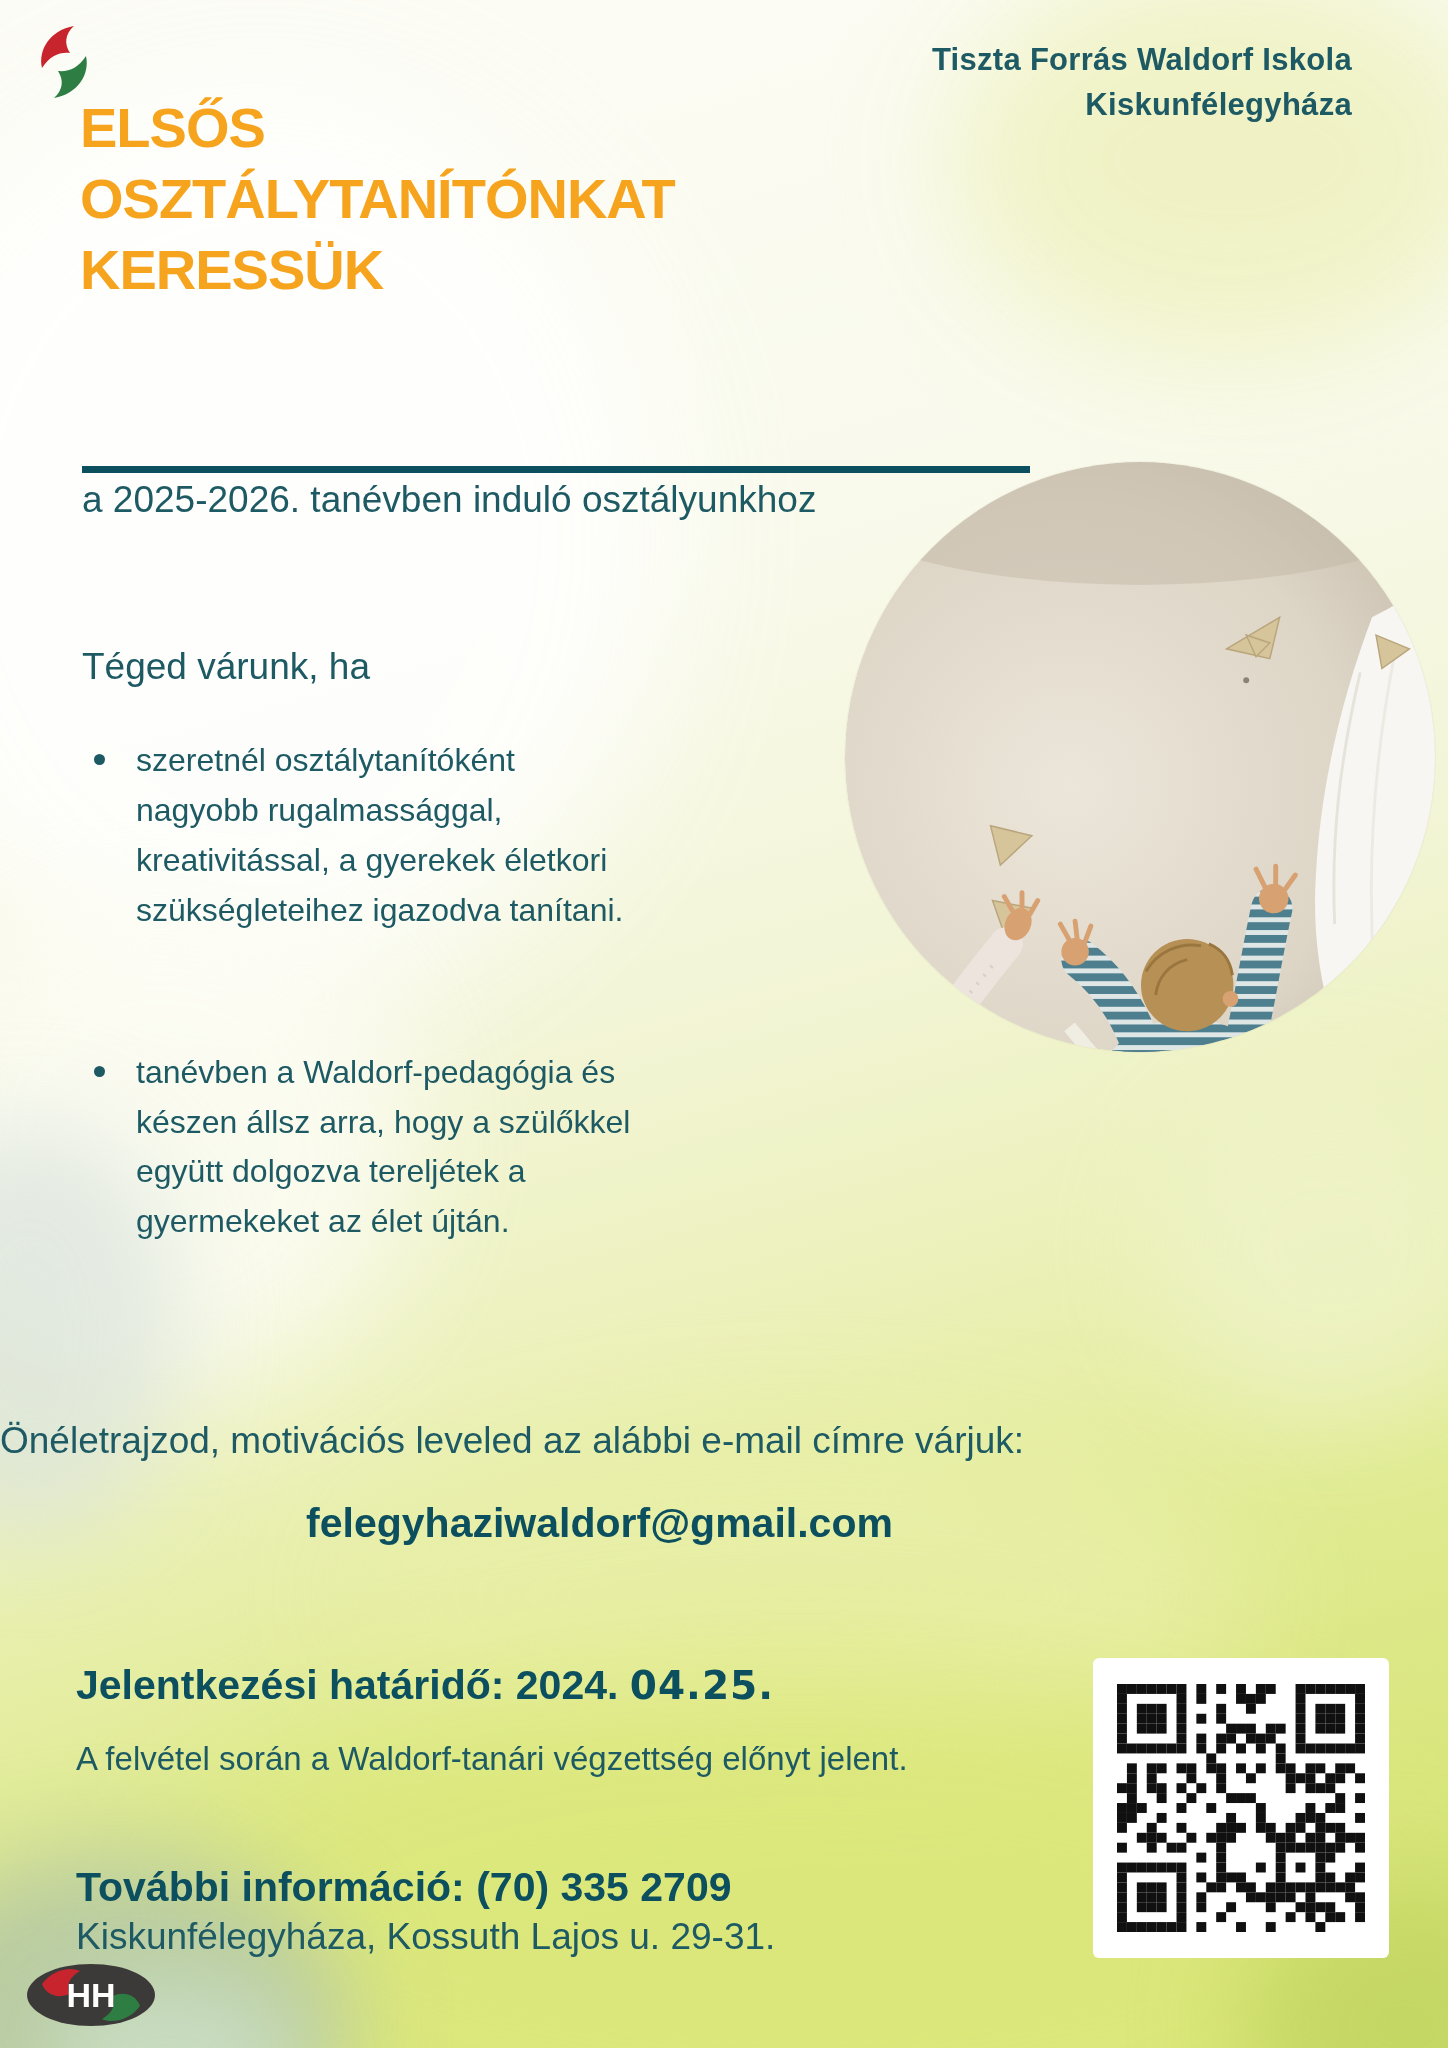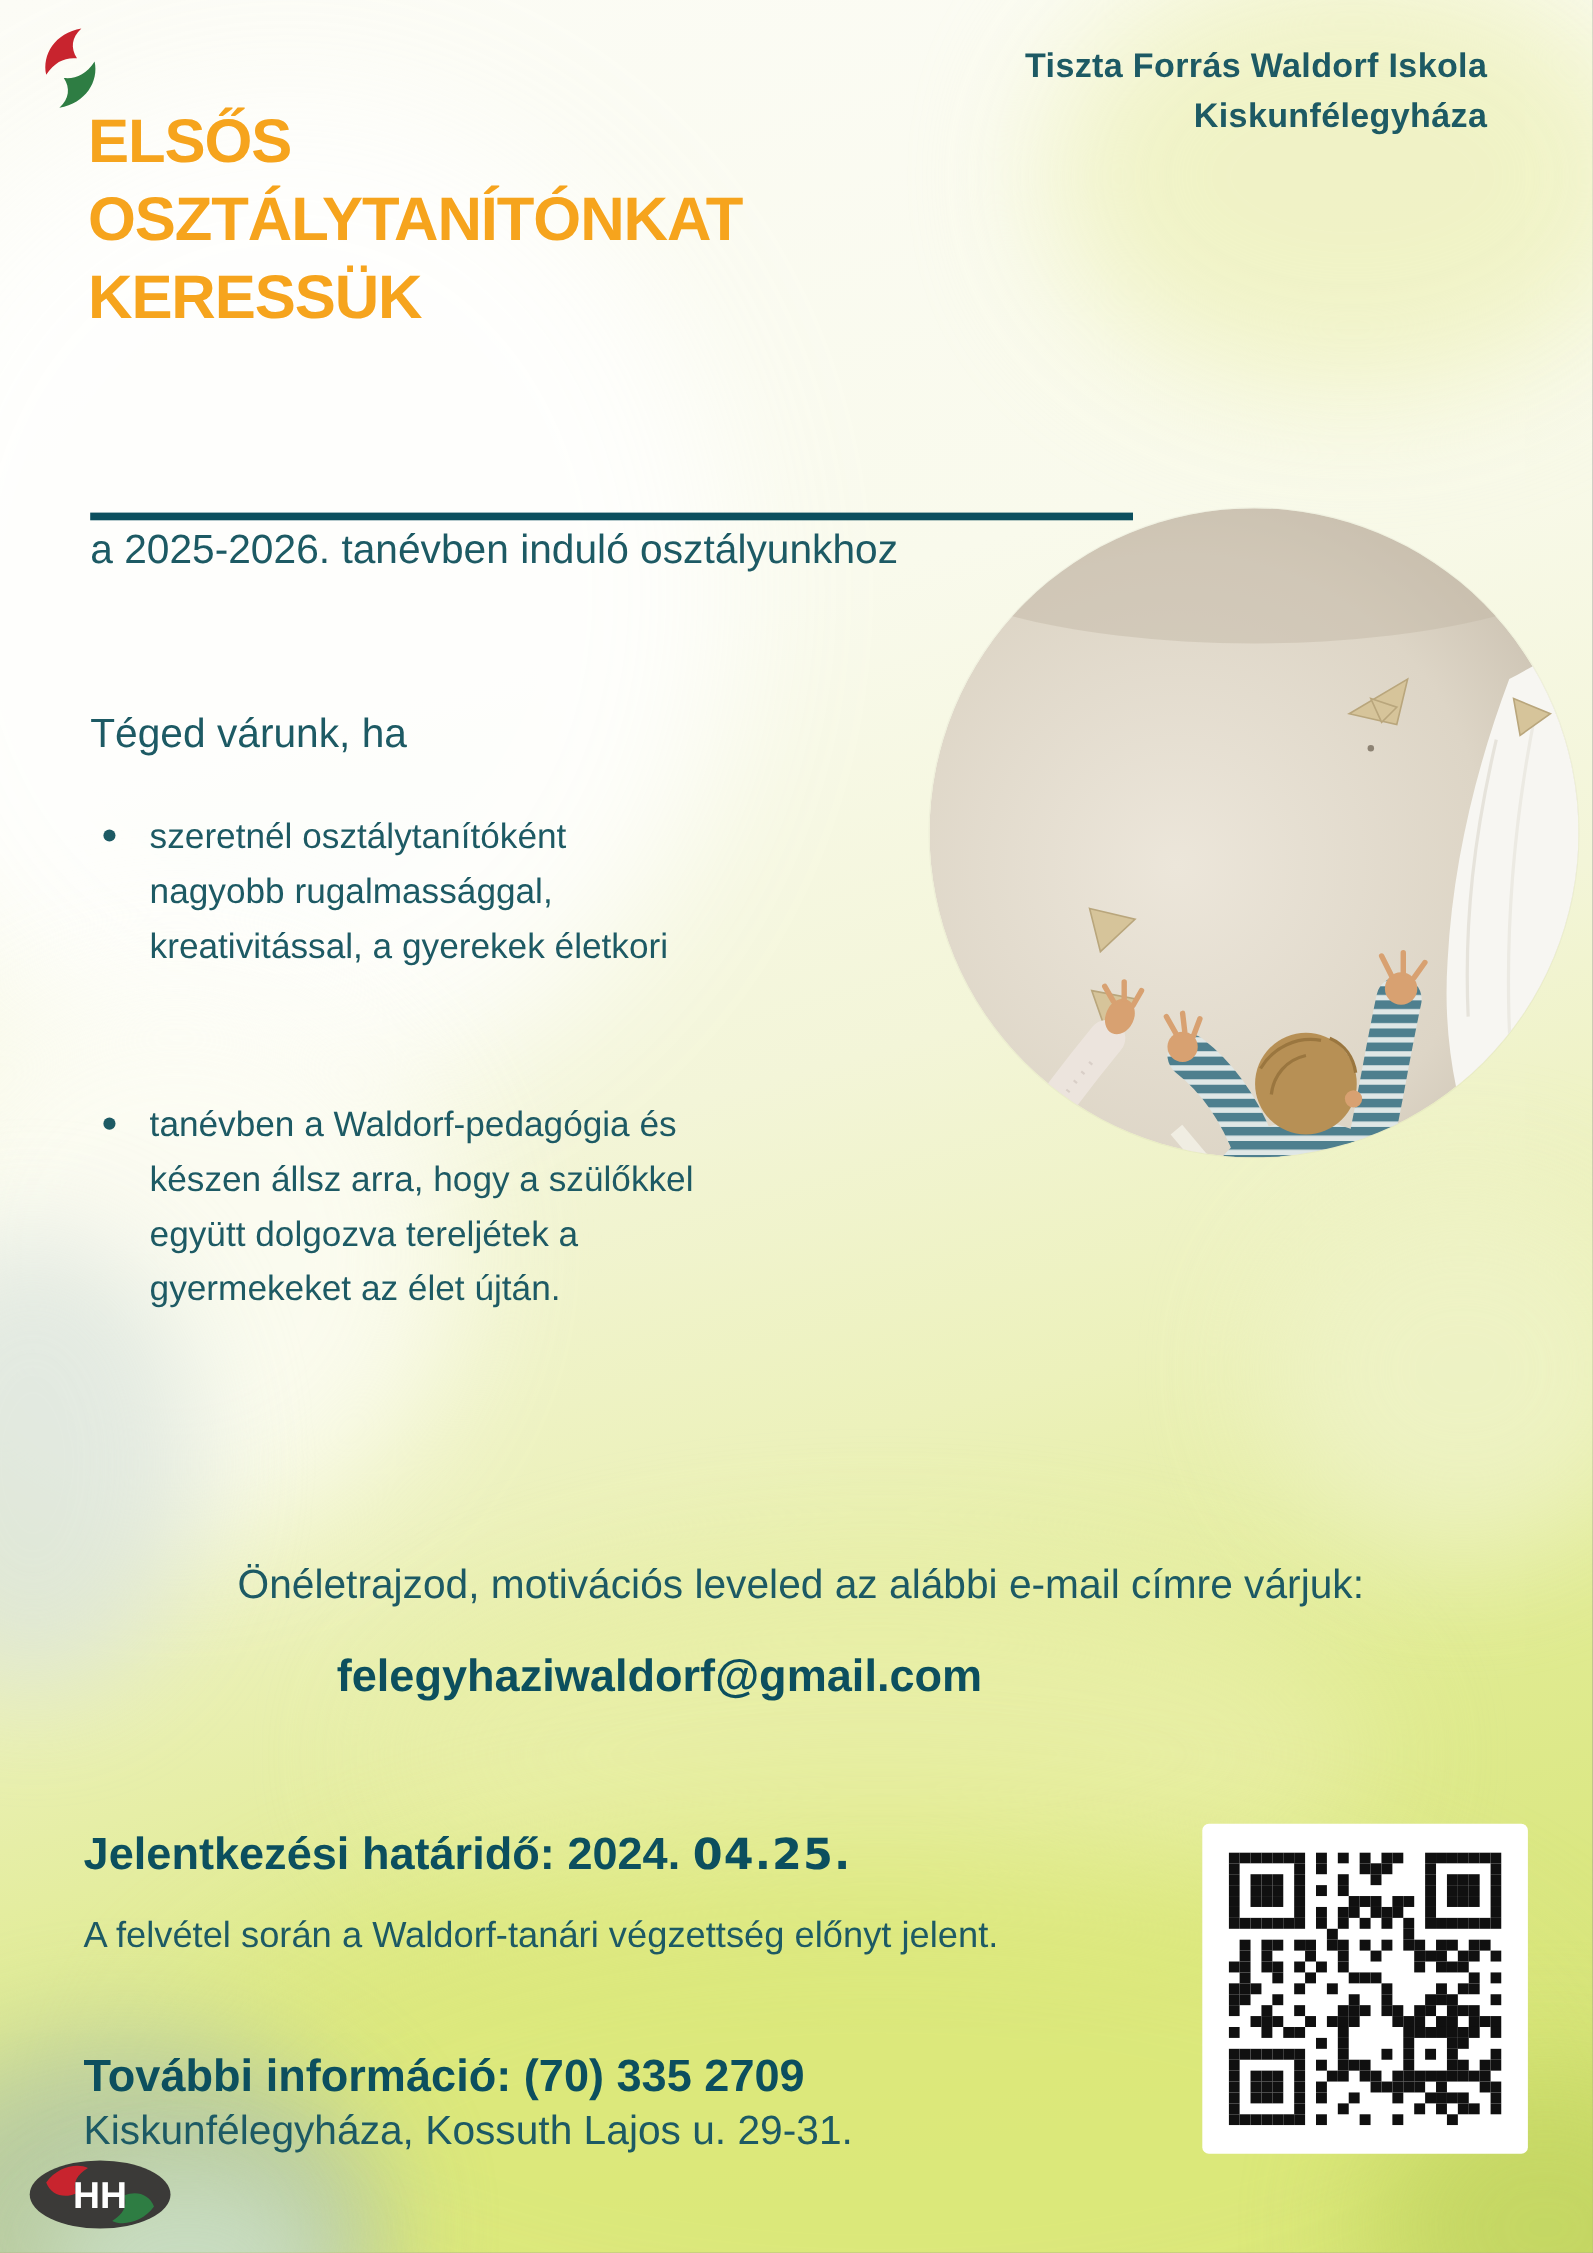--- a/index.html
+++ b/index.html
@@ -50,21 +50,21 @@
   .benefits li{position:relative;padding-left:44px;color:var(--teal);font-size:32px;line-height:1.56;font-weight:500;}
   .benefits li + li{margin-top:112px;}
   .benefits .dot{position:absolute;left:2px;top:18px;width:11px;height:11px;border-radius:50%;background:var(--teal);}
 
   .photo-circle{
     position:absolute;left:845px;top:462px;width:590px;height:590px;border-radius:50%;overflow:hidden;
     box-shadow:0 0 0 1px rgba(0,0,0,0.03);
   }
   .photo-circle svg{display:block;width:100%;height:100%;}
 
-  .apply-prompt{position:absolute;left:0;top:1420px;width:1240px;text-align:right;color:var(--teal);font-size:37px;font-weight:500;}
+  .apply-prompt{position:absolute;left:0;top:1420px;width:1240px;text-align:left;color:var(--teal);font-size:37px;font-weight:500;}
   .apply-email{position:absolute;left:0;top:1500px;width:1199px;text-align:center;color:var(--teal-dark);font-size:41px;font-weight:800;}
 
   .deadline{position:absolute;left:76px;top:1662px;color:var(--teal-dark);font-size:41px;font-weight:800;}
   .deadline .date-alt{font-family:"DejaVu Sans", sans-serif;font-size:39px;letter-spacing:1px;}
   .deadline-note{position:absolute;left:76px;top:1740px;color:var(--teal);font-size:33px;font-weight:500;}
 
   .contact{position:absolute;left:76px;top:1864px;color:var(--teal-dark);font-size:41px;font-weight:800;}
   .contact-address{position:absolute;left:76px;top:1916px;color:var(--teal);font-size:37px;font-weight:400;}
 
   .qr-card{
@@ -115,20 +115,21 @@
     <div class="subtitle">a 2025-2026. tanévben induló osztályunkhoz</div>
 
     <div class="intro-heading">Téged várunk, ha</div>
 
     <ul class="benefits">
       <li>
         <span class="dot"></span>
         <div>szeretnél osztálytanítóként</div>
         <div>nagyobb rugalmassággal,</div>
         <div>kreativitással, a gyerekek életkori</div>
+        <div>szükségleteihez igazodva tanítani.</div>
       </li>
       <li>
         <span class="dot"></span>
         <div>tanévben a Waldorf-pedagógia és</div>
         <div>készen állsz arra, hogy a szülőkkel</div>
         <div>együtt dolgozva tereljétek a</div>
         <div>gyermekeket az élet újtán.</div>
       </li>
     </ul>
 

